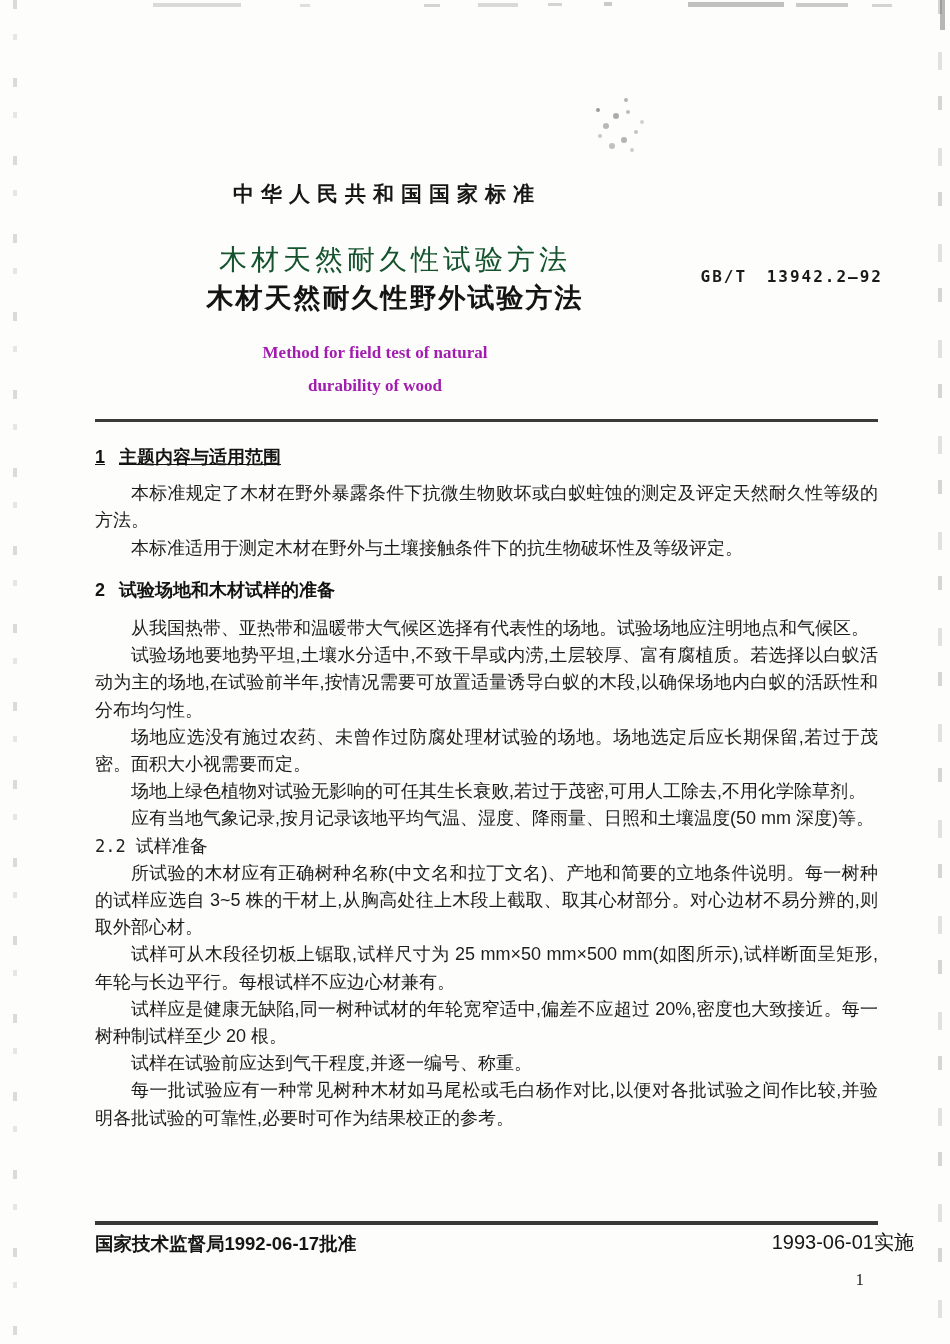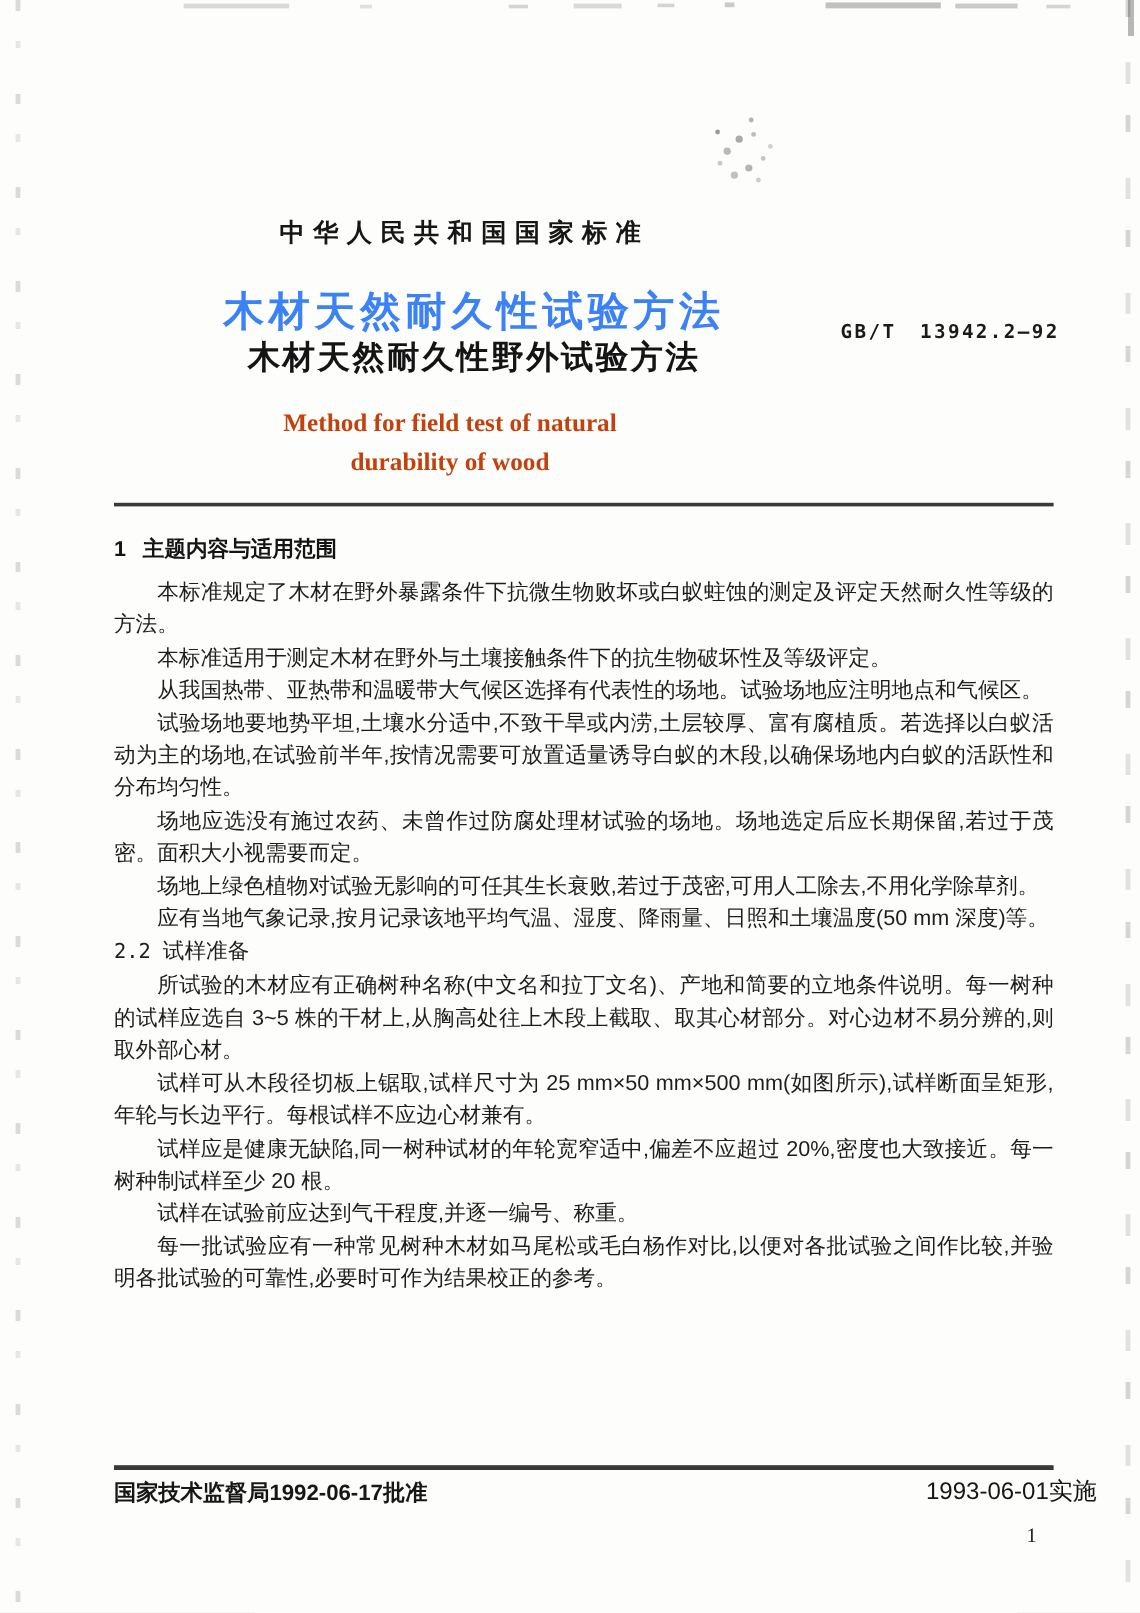--- a/index.html
+++ b/index.html
@@ -48,41 +48,41 @@
       14px 36px 0 1px rgba(80,80,80,.35), 34px 40px 0 0 rgba(100,100,100,.30),
       44px 12px 0 0 rgba(110,110,110,.30), 28px -10px 0 0 rgba(90,90,90,.45);
   }
   
   .org-title{
     position:absolute;left:233px;top:180px;
     font-size:21px;font-weight:700;letter-spacing:7px;color:#161616;
     white-space:nowrap;
   }
   .cn-titles{position:absolute;left:95px;top:241px;width:600px;text-align:center;}
-  .cn-titles .t1{font-size:34px;font-weight:700;letter-spacing:4px;line-height:38px;color:#3b82f6;white-space:nowrap;}
+  .cn-titles .t1{font-size:28px;font-weight:400;letter-spacing:4px;line-height:38px;color:#14532d;white-space:nowrap;}
   .cn-titles .t2{font-size:27px;font-weight:700;letter-spacing:2px;line-height:38px;color:#141414;white-space:nowrap;text-align:center;}
   .std-no{
     position:absolute;right:103px;top:267px;
     font-family:"DejaVu Sans Mono","Liberation Mono",monospace;
     font-size:16px;font-weight:700;letter-spacing:2px;word-spacing:8px;
     color:#1a1a1a;white-space:nowrap;
   }
   .en-titles{position:absolute;left:95px;top:336px;width:560px;text-align:center;
     font-family:"Liberation Serif","DejaVu Serif",serif;}
-  .en-titles .e1,.en-titles .e2{font-size:21px;font-weight:700;line-height:33px;color:#c2410c;}
+  .en-titles .e1,.en-titles .e2{font-size:17px;font-weight:700;line-height:33px;color:#a21caf;}
   .rule-top{position:absolute;left:95px;top:419px;width:783px;height:3px;background:#3a3a3a;}
   
   .doc-body{
     position:absolute;left:95px;top:444px;width:783px;
     font-size:18px;line-height:27.2px;text-align:justify;color:#1d1d1d;
   }
   .doc-body p{margin:0;text-indent:2em;}
   .sec-h{font-size:18px;font-weight:700;color:#141414;margin:0;}
   .sec-h .num{margin-right:14px;}
-  .sec-h.h-s1{margin-bottom:9px;}
+  .sec-h.h-s1{margin-bottom:9px;text-decoration:underline;}
   .sec-h.h-s2{margin-top:15px;margin-bottom:11px;}
   .sub-h{font-size:18px;font-weight:400;margin:0;}
   .sub-h .num{margin-right:10px;font-family:"DejaVu Sans Mono","Liberation Mono",monospace;font-size:17px;}
   
   .rule-bottom{position:absolute;left:95px;top:1221px;width:783px;height:4px;background:#383838;}
   .f-approval{position:absolute;left:95px;top:1231px;font-size:18.5px;font-weight:700;color:#161616;white-space:nowrap;}
   .f-impl{position:absolute;right:72px;top:1229px;font-size:20px;font-weight:400;color:#161616;white-space:nowrap;}
   .f-page{position:absolute;right:122px;top:1270px;font-size:17px;font-family:"Liberation Serif","DejaVu Serif",serif;color:#222;}
 </style>
 </head>
@@ -114,20 +114,21 @@
     <div class="e1">Method for field test of natural</div>
     <div class="e2">durability of wood</div>
   </div>
   <div class="rule-top"></div>
 
   <main class="doc-body">
     <h2 class="sec-h h-s1"><span class="num">1</span><span>主题内容与适用范围</span></h2>
     <p>本标准规定了木材在野外暴露条件下抗微生物败坏或白蚁蛀蚀的测定及评定天然耐久性等级的方法。</p>
     <p>本标准适用于测定木材在野外与土壤接触条件下的抗生物破坏性及等级评定。</p>
 
+    <h2 class="sec-h h-s2"><span class="num">2</span><span>试验场地和木材试样的准备</span></h2>
 
     <p>从我国热带、亚热带和温暖带大气候区选择有代表性的场地。试验场地应注明地点和气候区。</p>
     <p>试验场地要地势平坦,土壤水分适中,不致干旱或内涝,土层较厚、富有腐植质。若选择以白蚁活动为主的场地,在试验前半年,按情况需要可放置适量诱导白蚁的木段,以确保场地内白蚁的活跃性和分布均匀性。</p>
     <p>场地应选没有施过农药、未曾作过防腐处理材试验的场地。场地选定后应长期保留,若过于茂密。面积大小视需要而定。</p>
     <p>场地上绿色植物对试验无影响的可任其生长衰败,若过于茂密,可用人工除去,不用化学除草剂。</p>
     <p>应有当地气象记录,按月记录该地平均气温、湿度、降雨量、日照和土壤温度(50 mm 深度)等。</p>
 
     <h3 class="sub-h"><span class="num">2.2</span><span>试样准备</span></h3>
     <p>所试验的木材应有正确树种名称(中文名和拉丁文名)、产地和简要的立地条件说明。每一树种的试样应选自 3~5 株的干材上,从胸高处往上木段上截取、取其心材部分。对心边材不易分辨的,则取外部心材。</p>
     <p>试样可从木段径切板上锯取,试样尺寸为 25 mm×50 mm×500 mm(如图所示),试样断面呈矩形,年轮与长边平行。每根试样不应边心材兼有。</p>

